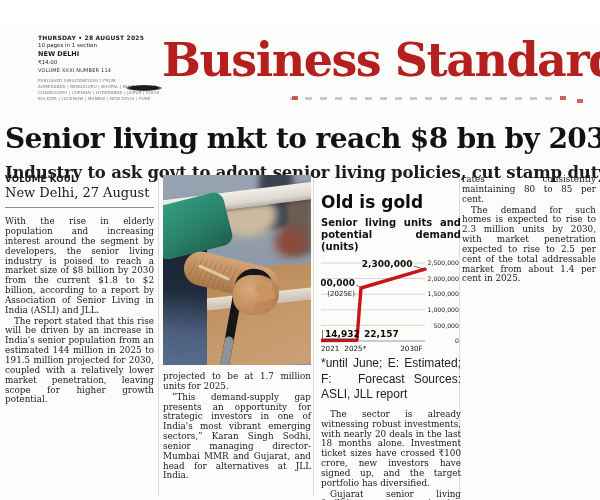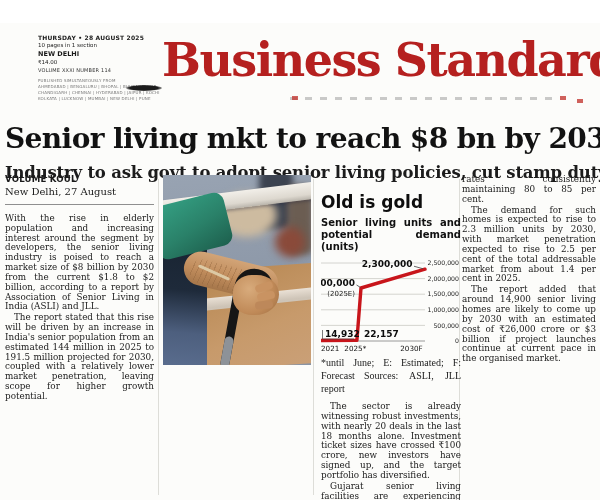--- a/index.html
+++ b/index.html
@@ -29,21 +29,21 @@
   .col{position:absolute;top:152px;font-size:8.8px;line-height:1.12;text-align:justify;}
   .col p{margin:0 0 1px 0;}
   .col p.ind{text-indent:9px;}
   #col1{left:5px;width:149px;height:326px;overflow:hidden;}
   #col2{left:163px;width:148px;}
   #col3{left:321px;width:140px;}
   #col4{left:462px;width:134px;height:326px;overflow:hidden;}
   .vdiv{position:absolute;top:156px;height:316px;width:0;border-left:1px solid #ddddd8;}
   
   .byline-name{font-family:"DejaVu Sans",sans-serif;font-weight:bold;font-size:8.6px;letter-spacing:.2px;}
-  .byline-date{font-size:10px;margin-top:1px;}
+  .byline-date{font-size:13px;margin-top:1px;}
   .byline-rule{border:none;border-top:1px solid #8f8f8f;margin:7px 0 9px 0;}
   
   .photo{position:relative;width:148px;height:190px;overflow:hidden;background:linear-gradient(175deg,#98a3b2 0%,#8d98a8 55%,#8a94a4 100%);}
   .photo *{position:absolute;}
   .ph-fig1{left:96px;top:-6px;width:34px;height:60px;background:#3c4350;filter:blur(3px);border-radius:8px;}
   .ph-fig2{left:124px;top:10px;width:26px;height:70px;background:#6b5d52;filter:blur(3px);border-radius:8px;}
   .ph-fig3{left:112px;top:52px;width:30px;height:30px;background:#8a4a3a;filter:blur(4px);border-radius:50%;}
   .ph-sand{left:54px;top:18px;width:60px;height:44px;background:#cdbba0;filter:blur(4px);border-radius:50%;}
   .ph-rail1{left:-12px;top:16px;width:176px;height:17px;background:linear-gradient(180deg,#f2efe9 0%,#ddd8cf 70%,#b9b4ab 100%);transform:rotate(-7deg);box-shadow:0 2px 3px rgba(40,40,60,.35);}
   .ph-floor{left:26px;top:92px;width:130px;height:100px;background:linear-gradient(160deg,#b5854f 0%,#c79a6b 60%,#caa078 100%);transform:rotate(-4deg);}
@@ -58,21 +58,21 @@
   .ph-hand{left:70px;top:100px;width:46px;height:40px;border-radius:46% 54% 58% 46%;
           background:radial-gradient(circle at 35% 35%,#d8ab7c 0%,#c08a58 60%,#9c6c40 100%);z-index:5;}
   .ph-f1,.ph-f2,.ph-f3{width:18px;height:8px;border-radius:4px;background:#c99362;z-index:6;}
   .ph-f1{left:92px;top:108px;transform:rotate(-18deg);}
   .ph-f2{left:94px;top:117px;transform:rotate(-12deg);}
   .ph-f3{left:92px;top:126px;transform:rotate(-6deg);background:#bd885a;}
   .ph-cane{left:0;top:0;z-index:4;}
   
   .chart-title{font-family:"DejaVu Sans",sans-serif;font-weight:bold;font-size:17px;margin-top:18px;color:#0d0d0d;}
   .chart-sub{font-family:"DejaVu Sans",sans-serif;font-weight:bold;font-size:10px;line-height:1.2;margin-top:5px;color:#111;}
-  .chart-note{font-family:Liberation Serif, serif;font-size:10px;line-height:1.3;margin-top:2px;color:#222;}
+  .chart-note{font-family:Liberation Sans, sans-serif;font-size:12px;line-height:1.3;margin-top:2px;color:#222;}
   .chart-note .src{margin-left:9px;}
   #chart-svg{display:block;margin-top:6px;}
   .col-text{margin-top:7px;}
 </style>
 </head>
 <body>
 
 <div class="page">
 
   <div class="mast-left">
@@ -129,20 +129,22 @@
       <svg class="ph-cane" width="148" height="190" viewBox="0 0 148 190">
         <path d="M62 188 L76 112 C78 96 98 94 104 106 C108 114 106 124 102 130" fill="none" stroke="#161616" stroke-width="9" stroke-linecap="round"></path>
         <path d="M66 166 L62 188" fill="none" stroke="#8d9298" stroke-width="9" stroke-linecap="round"></path>
       </svg>
       <div class="ph-hand"></div>
       <div class="ph-f1"></div>
       <div class="ph-f2"></div>
       <div class="ph-f3"></div>
     </div>
     <div class="col-text">
+      <p>projected to be at 1.7 million units for 2025.</p>
+      <p class="ind">“This demand-supply gap presents an opportunity for strategic investors in one of India's most vibrant emerging sectors,” Karan Singh Sodhi, senior managing director-Mumbai MMR and Gujarat, and head for alternatives at JLL India.</p>
     </div>
   </div>
 
   <div class="col" id="col3">
     <div class="chart-title">Old is gold</div>
     <div class="chart-sub">Senior living units and potential demand (units)</div>
     <svg id="chart-svg" width="140" height="95" viewBox="0 0 140 95">
         <line x1="0" y1="4" x2="104" y2="4" stroke="#cfcfcb" stroke-width="0.9"></line>
         <text x="138" y="6.2" text-anchor="end" font-size="6.2" fill="#222" font-family="DejaVu Sans, sans-serif">2,500,000</text>
         <line x1="0" y1="19.599999999999994" x2="104" y2="19.599999999999994" stroke="#cfcfcb" stroke-width="0.9"></line>
@@ -173,16 +175,15 @@
     </div>
     <div class="col-text">
       <p class="ind">The sector is already witnessing robust investments, with nearly 20 deals in the last 18 months alone. Investment ticket sizes have crossed ₹100 crore, new investors have signed up, and the target portfolio has diversified.</p>
       <p class="ind">Gujarat senior living facilities are experiencing strong performance, with occupancy</p>
     </div>
   </div>
 
   <div class="col" id="col4">
     <p>rates consistently maintaining 80 to 85 per cent.</p>
     <p class="ind">The demand for such homes is expected to rise to 2.3 million units by 2030, with market penetration expected to rise to 2.5 per cent of the total addressable market from about 1.4 per cent in 2025.</p>
-    <p class="ind">The report added that around 14,900 senior living homes are likely to come up by 2030 with an estimated cost of ₹26,000 crore or $3 billion if project launches continue at current pace in the organised market.</p>
   </div>
 
 </div>
 
 </body></html>

